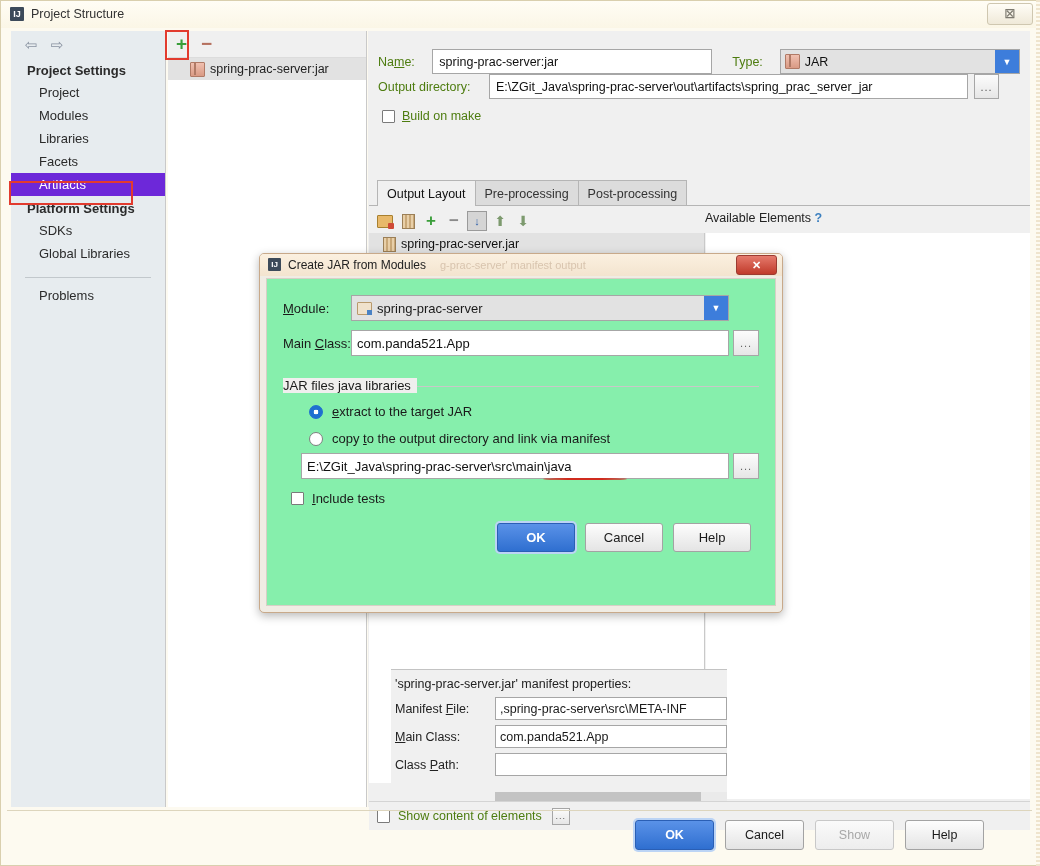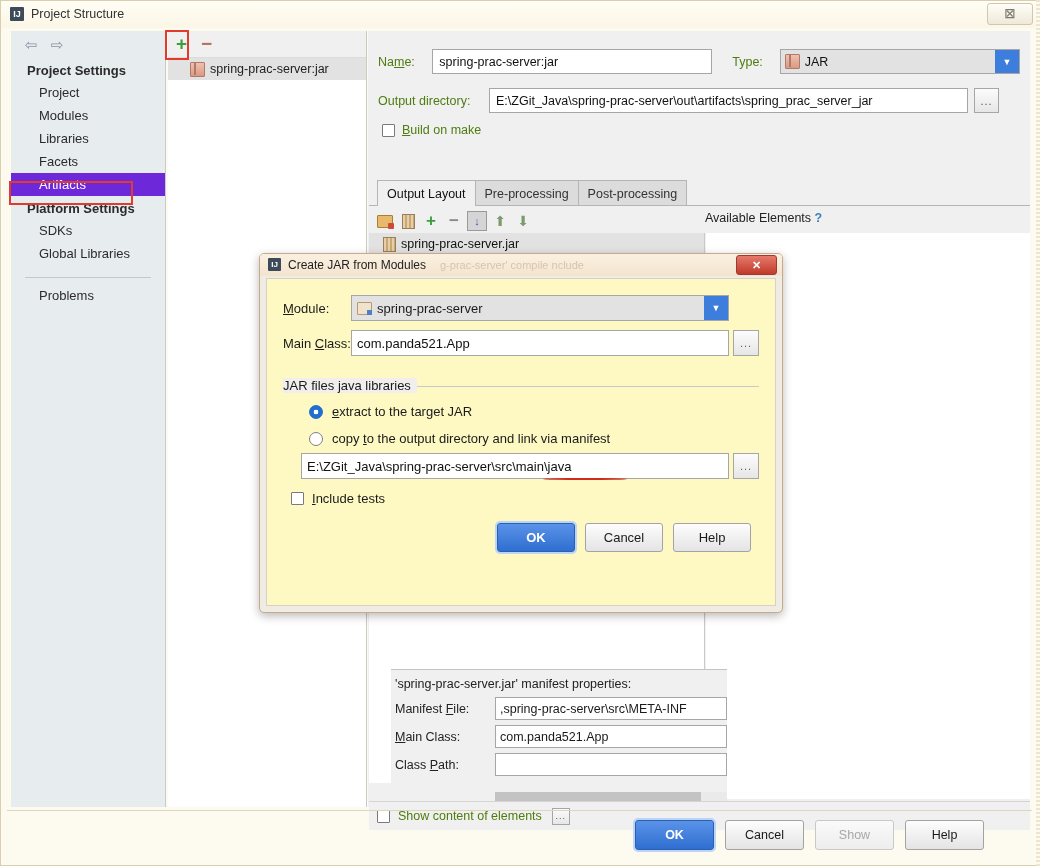--- a/index.html
+++ b/index.html
@@ -225,21 +225,21 @@
   #dlg-title .d-ghost{position:absolute;left:180px;top:5px;font-size:11px;color:#d8c4ae;}
   #dlg-close{
     position:absolute;right:5px;top:1px;width:39px;height:18px;
     border:1px solid #9b3b31;border-radius:3px;
     background:linear-gradient(#e57a6c,#c03a2a);
     display:flex;align-items:center;justify-content:center;
     color:#fff;font-size:11px;font-weight:bold;
   }
   #dlg-body{
     position:absolute;left:6px;right:6px;top:24px;bottom:6px;
-    background:#fef9c3;border:1px solid #d6d0c6;box-sizing:border-box;
+    background:#86efac;border:1px solid #d6d0c6;box-sizing:border-box;
   }
   .d-row{display:flex;align-items:center;padding:0 16px;}
   .d-label{font-size:13px;color:#1a1a1a;}
   .d-combo{
     flex:1;height:26px;background:#e2e2e2;border:1px solid #a6a6a6;box-sizing:border-box;
     display:flex;align-items:center;padding:0 5px;position:relative;font-size:13px;
   }
   .d-input{
     flex:1;height:26px;background:#fff;border:1px solid #a6a6a6;box-sizing:border-box;
     display:flex;align-items:center;padding:0 5px;font-size:13px;color:#111;
@@ -325,21 +325,21 @@
         <span class="flabel" style="width:55px">Na<span class="u">m</span>e:</span>
         <div class="tinput" style="width:283px">spring-prac-server:jar</div>
         <span class="flabel" style="width:48px;margin-left:20px">Type:</span>
         <div class="combo" style="width:243px">
           <span class="jar-icon"></span>
           <span>JAR</span>
           <span class="combo-arrow">▼</span>
         </div>
       </div>
 
-      <div class="frow" style="margin-top:14px;">
+      <div class="frow" style="margin-top:0;">
         <span class="flabel" style="width:111px">Output directory:</span>
         <div class="tinput" style="width:479px">E:\ZGit_Java\spring-prac-server\out\artifacts\spring_prac_server_jar</div>
         <div class="ell-btn" style="margin-left:6px">...</div>
       </div>
 
       <div class="frow" style="margin-top:10px;padding-left:14px;">
         <span class="cbox"></span>
         <span class="flabel" style="margin-left:7px"><span class="u">B</span>uild on make</span>
       </div>
     </div>
@@ -425,21 +425,21 @@
     <div class="btn primary">OK</div>
     <div class="btn">Cancel</div>
     <div class="btn disabled">Show</div>
     <div class="btn">Help</div>
   </div>
 
   <div id="dialog">
     <div id="dlg-title">
       <span class="d-icon">IJ</span>
       <span class="d-text">Create JAR from Modules</span>
-      <span class="d-ghost">g-prac-server' compile nclude</span>
+      <span class="d-ghost">g-prac-server' manifest output</span>
       <div id="dlg-close">✕</div>
     </div>
 
     <div id="dlg-body">
 
       <div class="d-row" style="margin-top:16px;">
         <span class="d-label" style="width:68px"><span class="u">M</span>odule:</span>
         <div class="d-combo">
           <span class="mod-ico"></span>
           <span>spring-prac-server</span>

